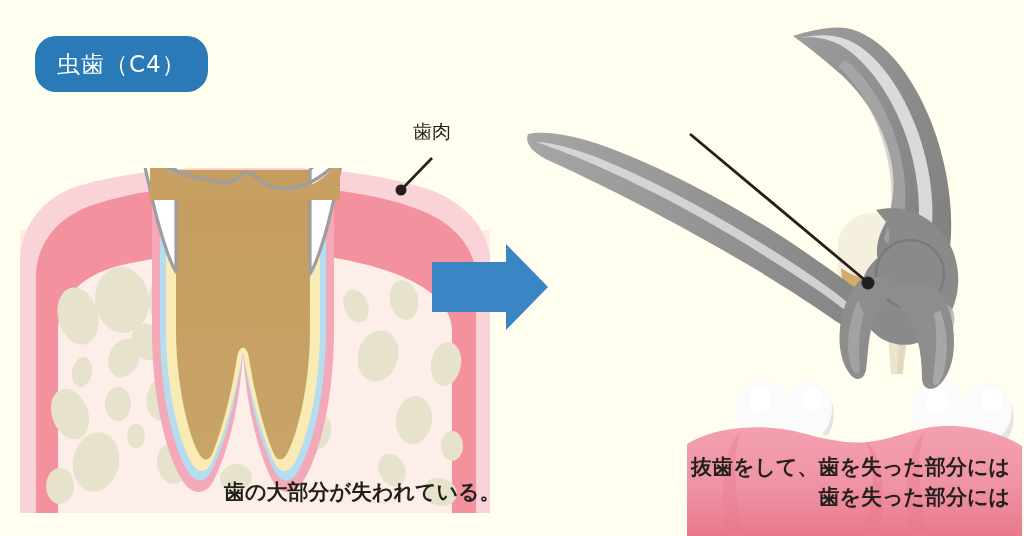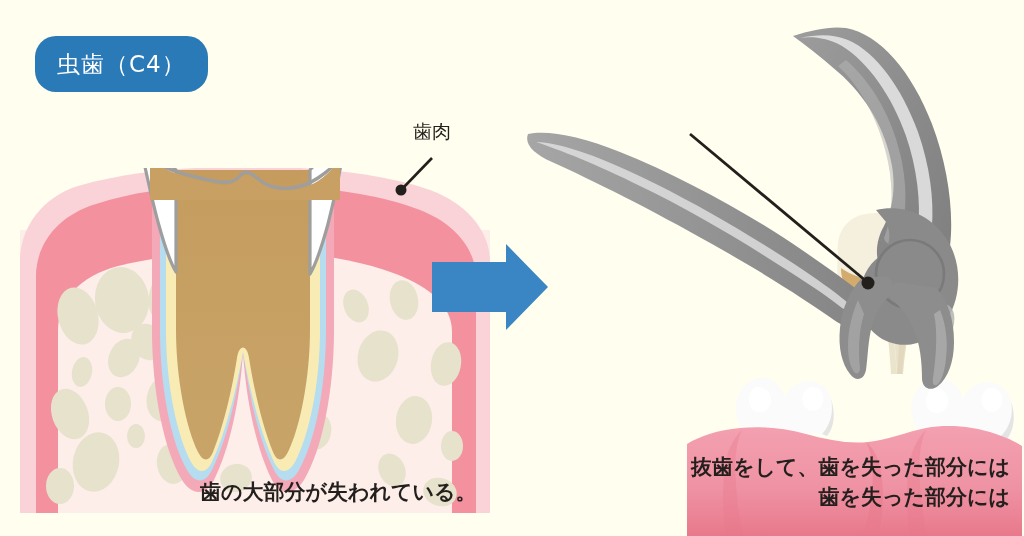--- a/index.html
+++ b/index.html
@@ -63,21 +63,21 @@
     font-weight: bold;
     color: #ffffff;
     -webkit-text-stroke: 4.5px #231f1c;
     paint-order: stroke fill;
     white-space: nowrap;
   }
   .caption span {
     -webkit-text-stroke: 0;
   }
   #caption-left {
-    left: 200px;
+    left: 224px;
     top: 478px;
     font-size: 21px;
     color: #231f1c;
     -webkit-text-stroke: 0;
   }
   #caption-right {
     right: 14px;
     top: 452px;
     font-size: 21px;
     text-align: right;

